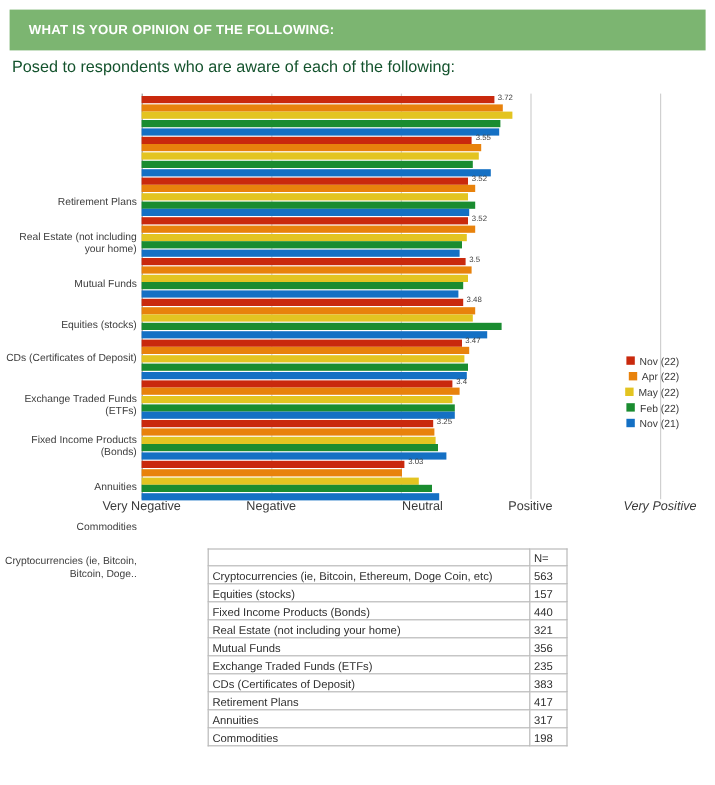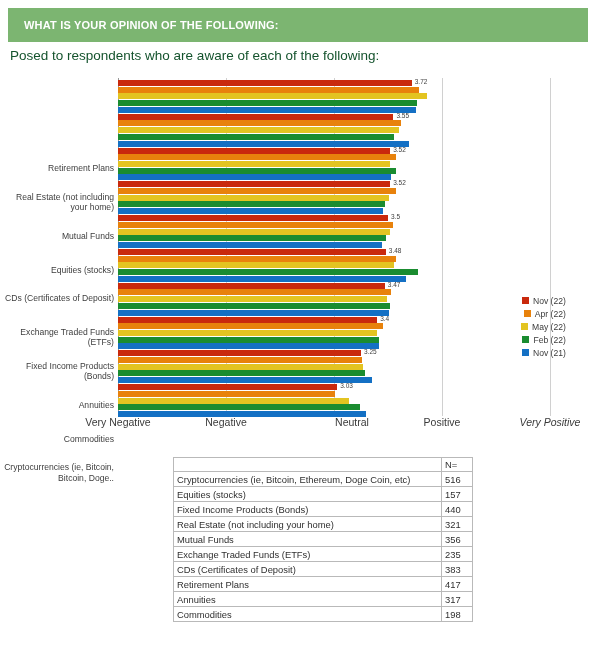--- a/index.html
+++ b/index.html
@@ -232,21 +232,21 @@
 
 <div id="table-wrap">
   <table>
     <tbody id="tbody">
         <tr class="head">
           <td></td>
           <td class="num">N=</td>
         </tr>
         <tr>
           <td>Cryptocurrencies (ie, Bitcoin, Ethereum, Doge Coin, etc)</td>
-          <td class="num">516</td>
+          <td class="num">563</td>
         </tr>
         <tr>
           <td>Equities (stocks)</td>
           <td class="num">157</td>
         </tr>
         <tr>
           <td>Fixed Income Products (Bonds)</td>
           <td class="num">440</td>
         </tr>
         <tr>

